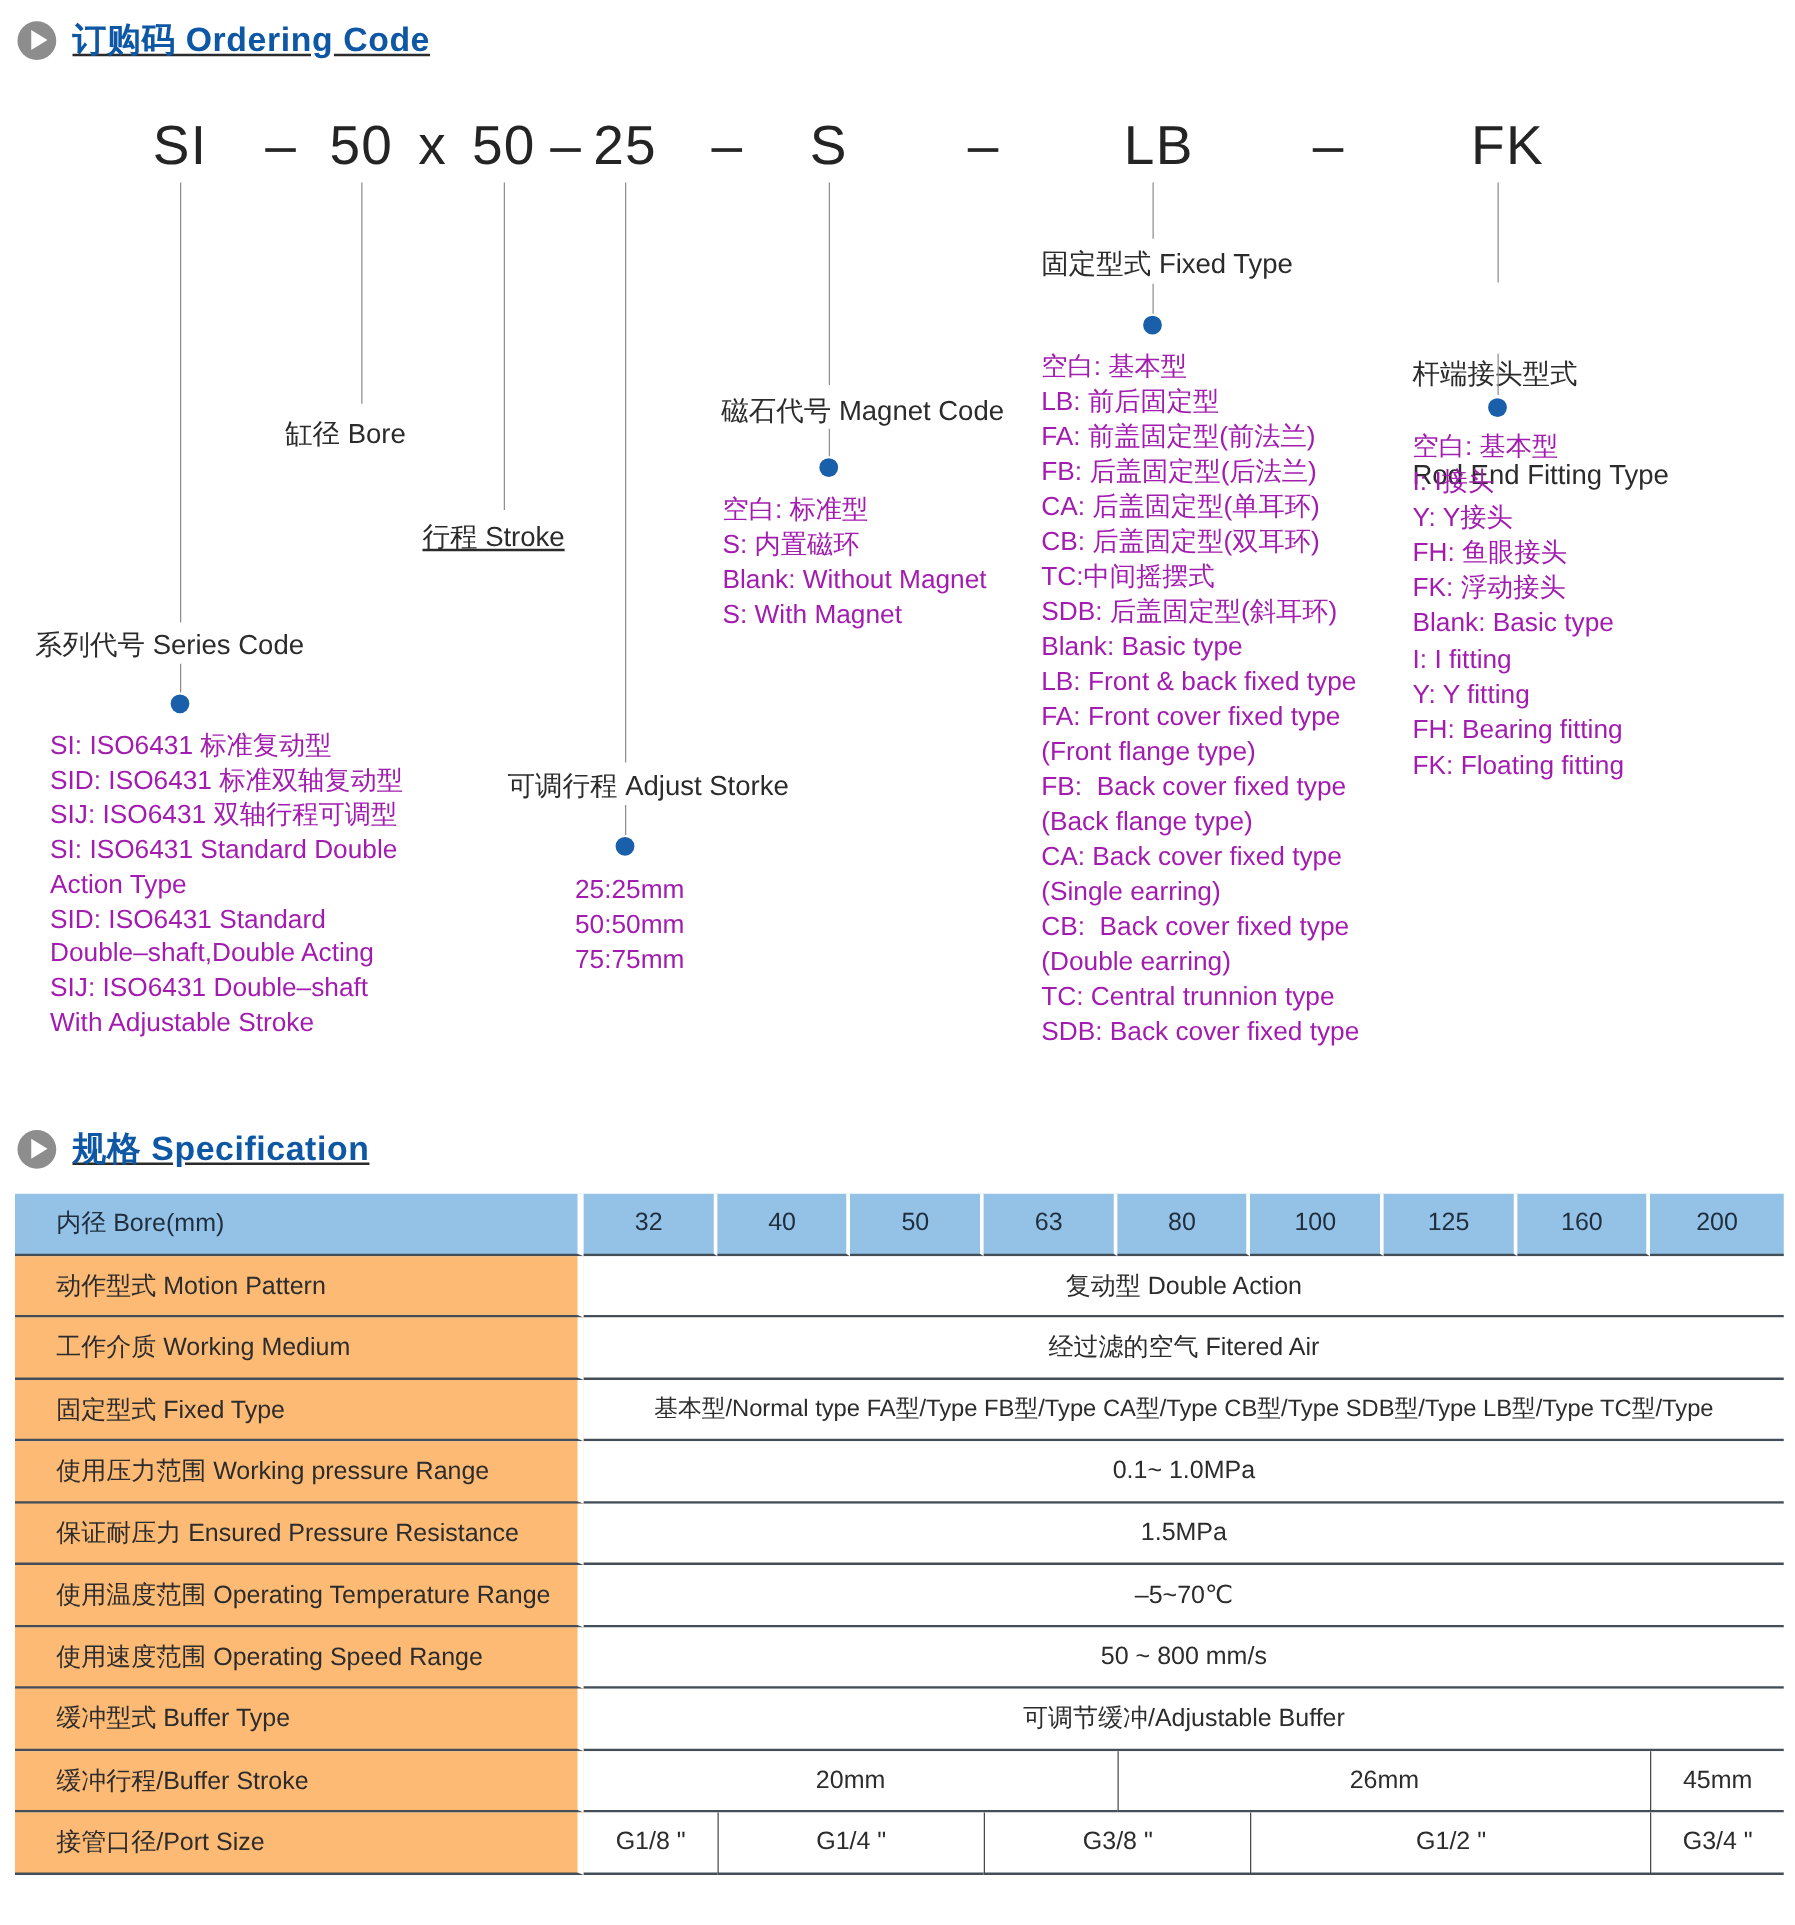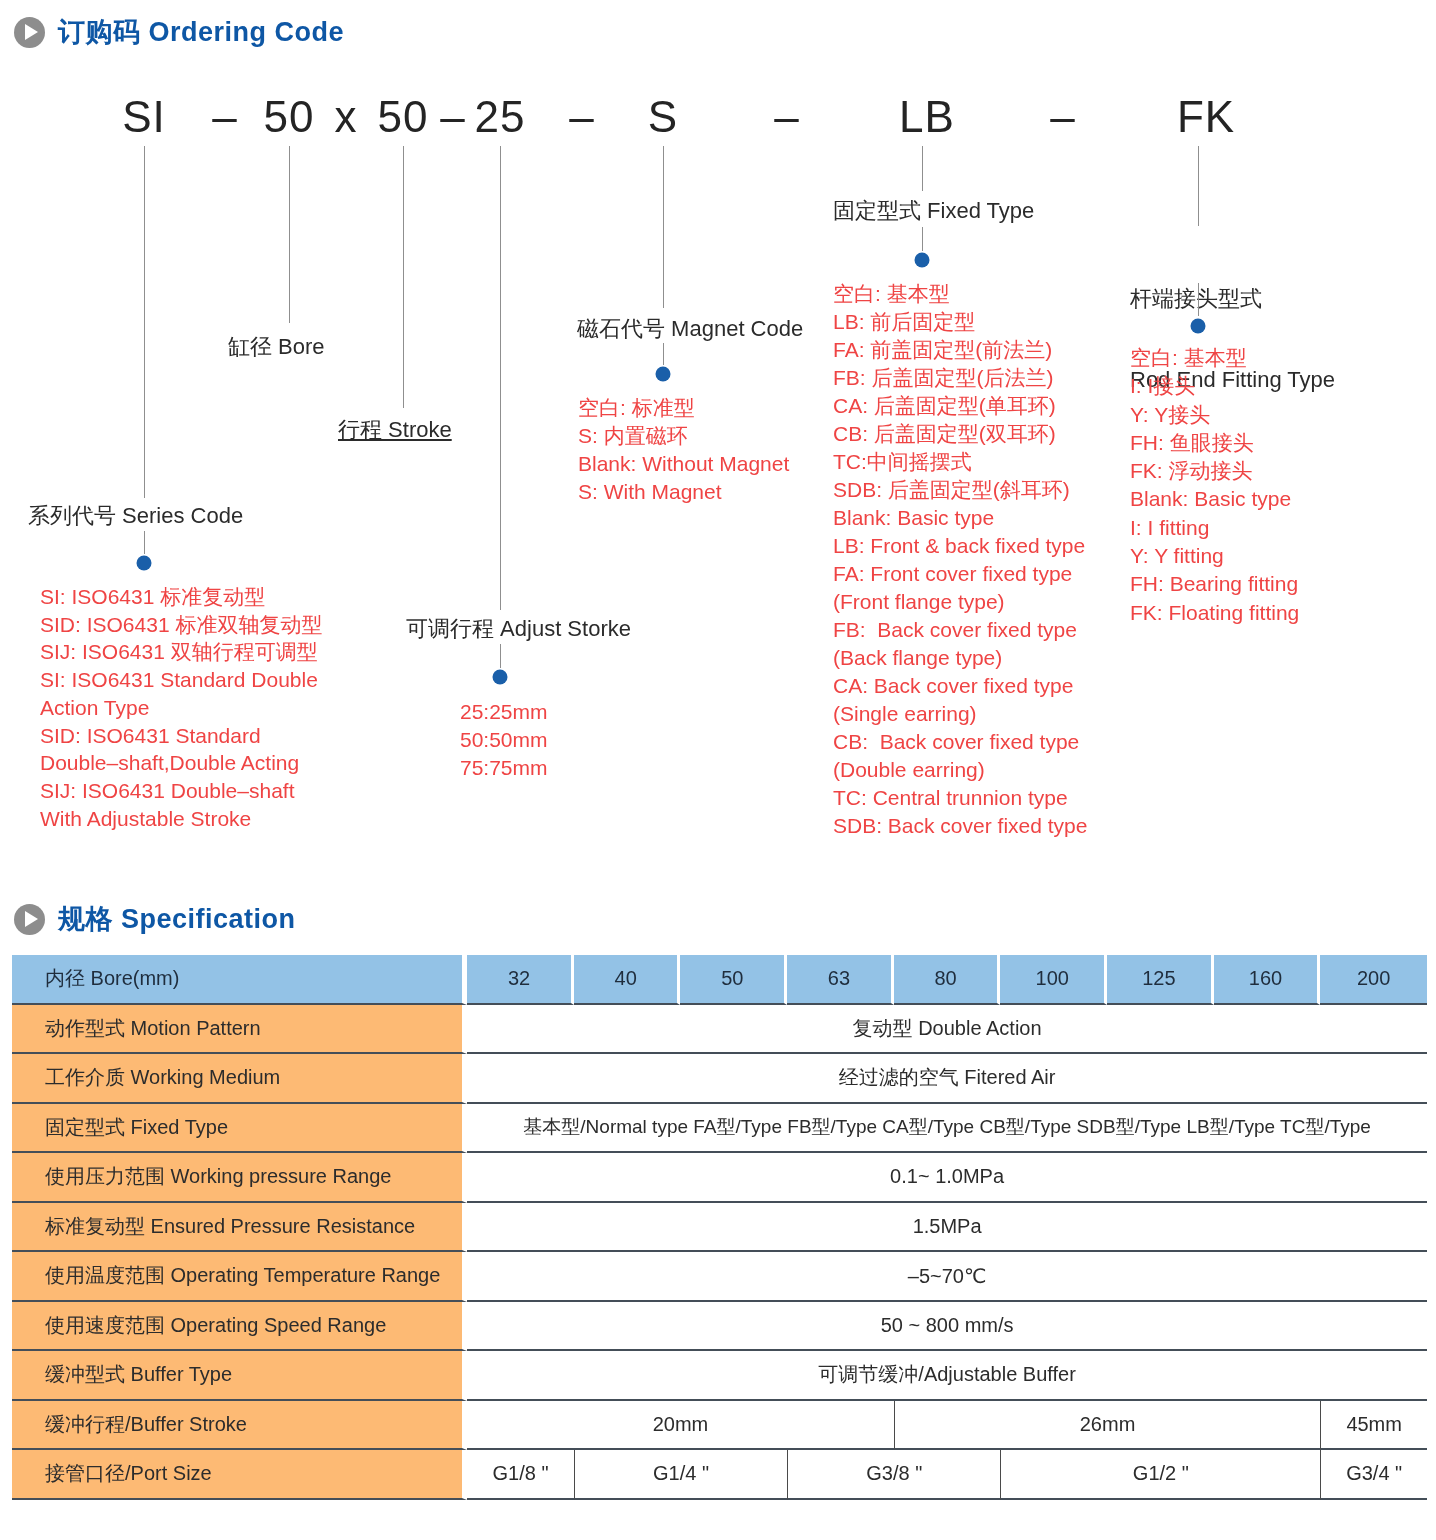--- a/index.html
+++ b/index.html
@@ -1,34 +1,34 @@
 <!DOCTYPE html>
 <html><head>
 <meta charset="utf-8">
 <style>
   html,body{margin:0;padding:0;background:#fff;}
   .page{position:relative;width:1436px;height:1540px;background:#ffffff;overflow:hidden;
         font-family:"Liberation Sans","DejaVu Sans",sans-serif;color:#2b2b2b;}
 
   
-  .sec-title{position:absolute;left:14px;display:flex;align-items:center;gap:13px;}
+  .sec-title{position:absolute;left:14px;display:flex;align-items:center;gap:13px;text-decoration:underline;}
   .play-icon{width:31px;height:31px;border-radius:50%;background:#8d8d8d;position:relative;flex:0 0 auto;}
   .play-icon::after{content:"";position:absolute;left:11px;top:7px;border-left:13px solid #ffffff;
         border-top:8px solid transparent;border-bottom:8px solid transparent;}
   .sec-title .t{font-size:27px;font-weight:bold;color:#0e57a5;letter-spacing:0.5px;}
 
   
   .code-part{position:absolute;top:92px;transform:translateX(-50%);font-size:44px;color:#242424;
         white-space:nowrap;letter-spacing:1px;}
 
   
   .vline{position:absolute;width:1px;background:#8f8f8f;}
   .dot{position:absolute;width:15px;height:15px;border-radius:50%;background:#1a5fa9;transform:translate(-50%,-50%);}
   .lbl{position:absolute;font-size:22px;color:#2b2b2b;white-space:pre;}
-  .list{position:absolute;font-size:21px;color:#ef4444;}
+  .list{position:absolute;font-size:21px;color:#a21caf;}
   .list div{white-space:pre;}
   .lh277 div{line-height:27.7px;}
   .lh280 div{line-height:28px;}
   .lh283 div{line-height:28.3px;}
 
   
   .spec-table{position:absolute;left:12px;top:955px;border-collapse:separate;border-spacing:0;
         table-layout:fixed;width:1415px;font-size:20px;color:#2c2c2c;}
   .spec-table td{height:47.5px;padding:0;border-bottom:2px solid #444e58;overflow:hidden;margin-top:42px;}
   td.lab{background:#fdba74;text-align:left;padding-left:33px;border-right:5px solid #ffffff;}
@@ -188,21 +188,21 @@
     </tr>
     <tr>
       <td class="lab">固定型式 Fixed Type</td>
       <td class="val fit" colspan="9">基本型/Normal type  FA型/Type FB型/Type CA型/Type CB型/Type SDB型/Type LB型/Type TC型/Type</td>
     </tr>
     <tr>
       <td class="lab">使用压力范围 Working pressure Range</td>
       <td class="val" colspan="9">0.1~ 1.0MPa</td>
     </tr>
     <tr>
-      <td class="lab">标准复动型  Ensured Pressure Resistance</td>
+      <td class="lab">保证耐压力  Ensured Pressure Resistance</td>
       <td class="val" colspan="9">1.5MPa</td>
     </tr>
     <tr>
       <td class="lab">使用温度范围 Operating Temperature Range</td>
       <td class="val" colspan="9">–5~70℃</td>
     </tr>
     <tr>
       <td class="lab">使用速度范围 Operating Speed Range</td>
       <td class="val" colspan="9">50 ~ 800 mm/s</td>
     </tr>

